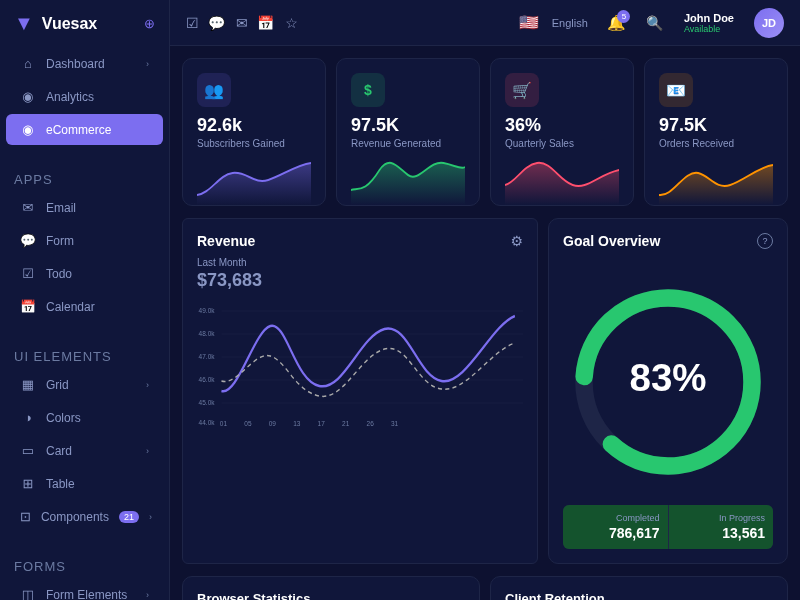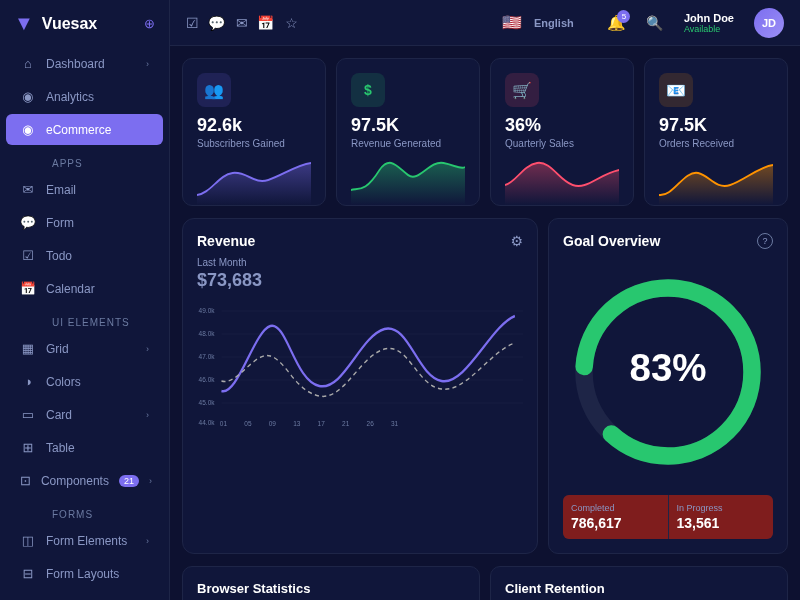--- a/index.html
+++ b/index.html
@@ -8,40 +8,40 @@
     
     .sidebar { width: 170px; min-width: 170px; background: #10163a; border-right: 1px solid #1e2547; display: flex; flex-direction: column; height: 600px; overflow-y: auto; overflow-x: hidden; }
     .sidebar::-webkit-scrollbar { width: 3px; }
     .sidebar::-webkit-scrollbar-thumb { background: #2a3060; }
 
     .sidebar-logo { display: flex; align-items: center; padding: 12px 14px; gap: 8px; }
     .logo-icon { color: #7c6ef0; font-size: 20px; }
     .logo-text { font-size: 16px; font-weight: 700; color: #fff; }
     .logo-settings { margin-left: auto; color: #7c6ef0; font-size: 13px; }
 
-    .sidebar-section-label { font-size: 10px; color: #6b7aa1; letter-spacing: 1px; padding: 12px 14px 4px; text-transform: uppercase; margin-left: 38px; }
+    .sidebar-section-label { font-size: 13px; color: #6b7aa1; letter-spacing: 1px; padding: 26px 14px 4px; text-transform: uppercase; }
 
     .sidebar-item { display: flex; align-items: center; gap: 10px; padding: 8px 14px; cursor: pointer; font-size: 12px; color: #8a97c4; transition: background 0.2s; border-radius: 4px; margin: 1px 6px; }
     .sidebar-item.active { background: #7c6ef0; color: #fff; border-radius: 6px; }
     .sidebar-item .item-icon { font-size: 13px; width: 16px; text-align: center; }
     .sidebar-item .item-label { flex: 1; }
     .sidebar-item .chevron { font-size: 9px; color: #6b7aa1; }
     .sidebar-item .badge { background: #7c6ef0; color: #fff; border-radius: 10px; font-size: 9px; padding: 1px 5px; }
     .sidebar-item .badge-new { background: #ff4f6e; color: #fff; border-radius: 10px; font-size: 9px; padding: 1px 5px; }
 
     
     .main { flex: 1; display: flex; flex-direction: column; background: #0d1130; overflow: hidden; }
 
     
     .header { background: #10163a; border-bottom: 1px solid #1e2547; padding: 0 16px; height: 46px; display: flex; align-items: center; gap: 12px; }
     .header-icons { display: flex; align-items: center; gap: 10px; }
     .header-icon { color: #8a97c4; font-size: 14px; cursor: pointer; }
     .header-spacer { flex: 1; }
     .header-flag { font-size: 16px; }
-    .header-lang { font-size: 11px; color: #8a97c4; margin-right: 22px; font-weight: bold; }
+    .header-lang { font-size: 11px; color: #8a97c4; margin-right: 8px; }
     .notif-btn { position: relative; color: #8a97c4; font-size: 15px; cursor: pointer; }
     .notif-badge { position: absolute; top: -4px; right: -4px; background: #7c6ef0; color: #fff; border-radius: 50%; width: 13px; height: 13px; font-size: 8px; display: flex; align-items: center; justify-content: center; }
     .search-icon { color: #8a97c4; font-size: 14px; cursor: pointer; }
     .user-info { display: flex; align-items: center; gap: 20px; cursor: pointer; }
     .user-name { font-size: 11px; font-weight: 600; color: #fff; }
     .user-status { font-size: 9px; color: #28c76f; }
     .user-avatar { width: 30px; height: 30px; border-radius: 50%; background: linear-gradient(135deg, #7c6ef0, #9b8ff5); display: flex; align-items: center; justify-content: center; font-size: 11px; font-weight: 700; color: #fff; overflow: hidden; }
 
     
     .content { flex: 1; padding: 12px; overflow-y: auto; overflow-x: hidden; display: flex; flex-direction: column; gap: 12px; }
@@ -57,39 +57,39 @@
     .stat-card-icon.red { background: rgba(255,79,110,0.15); color: #ff4f6e; }
     .stat-card-icon.orange { background: rgba(255,147,0,0.15); color: #ff9300; }
     .stat-value { font-size: 18px; font-weight: 700; color: #fff; margin-bottom: 2px; }
     .stat-label { font-size: 10px; color: #8a97c4; margin-bottom: 6px; }
     .stat-chart { height: 50px; }
 
     
     .middle-row { display: grid; grid-template-columns: 1fr 240px; gap: 10px; }
 
     
-    .revenue-card { background: #10163a; border-radius: 12px; padding: 14px; border: 1px solid #1e2547; }
+    .revenue-card { background: #10163a; border-radius: 6px; padding: 14px; border: 1px solid #1e2547; }
     .revenue-header { display: flex; align-items: center; justify-content: space-between; margin-bottom: 8px; }
     .revenue-title { font-size: 14px; font-weight: 600; color: #fff; }
     .revenue-settings { color: #8a97c4; font-size: 14px; cursor: pointer; }
     .revenue-amounts { display: flex; gap: 20px; margin-bottom: 10px; }
     .revenue-period { font-size: 10px; color: #8a97c4; margin-bottom: 2px; }
     .revenue-amount { font-size: 18px; font-weight: 700; }
     .revenue-amount.current { color: #7c6ef0; }
     .revenue-amount.prev { color: #8a97c4; text-align: center; }
     .revenue-chart { height: 130px; }
 
     
     .goal-card { background: #10163a; border-radius: 10px; padding: 14px; border: 1px solid #1e2547; display: flex; flex-direction: column; }
-    .goal-header { display: flex; align-items: flex-end; justify-content: space-between; margin-bottom: 10px; }
+    .goal-header { display: flex; align-items: flex-end; justify-content: space-between; margin-bottom: 20px; }
     .goal-title { font-size: 14px; font-weight: 600; color: #fff; }
     .goal-help { color: #8a97c4; font-size: 13px; cursor: pointer; }
     .goal-donut { display: flex; justify-content: center; align-items: center; margin: 8px 0; }
     .goal-stats { display: grid; grid-template-columns: 1fr 1fr; gap: 1px; background: #1e2547; border-radius: 6px; overflow: hidden; margin-top: 10px; }
-    .goal-stat { background: #7f1d1d; padding: 8px; text-align: left; }
+    .goal-stat { background: #14532d; padding: 8px; text-align: right; }
     .goal-stat-label { font-size: 9px; color: #8a97c4; margin-bottom: 2px; }
     .goal-stat-value { font-size: 14px; font-weight: 700; color: #fff; }
 
     
     .bottom-row { display: grid; grid-template-columns: 1fr 1fr; gap: 10px; }
     .browser-card, .retention-card { background: #10163a; border-radius: 10px; padding: 14px; border: 1px solid #1e2547; }
     .card-title { font-size: 13px; font-weight: 600; color: #fff; margin-bottom: 0; }
 
     
     svg { width: 100%; height: 100%; }

